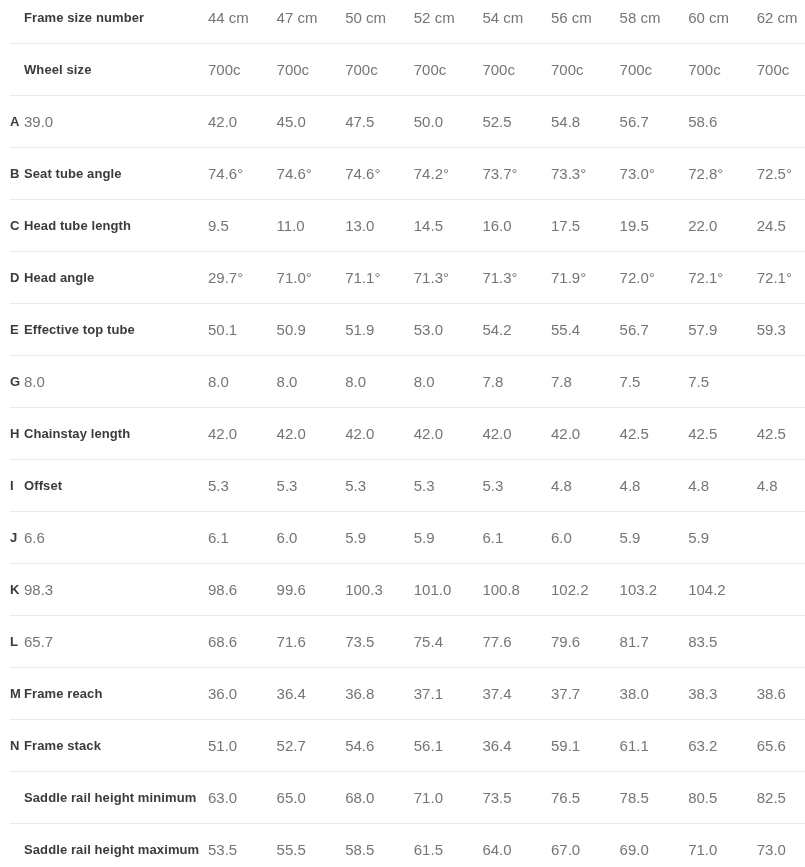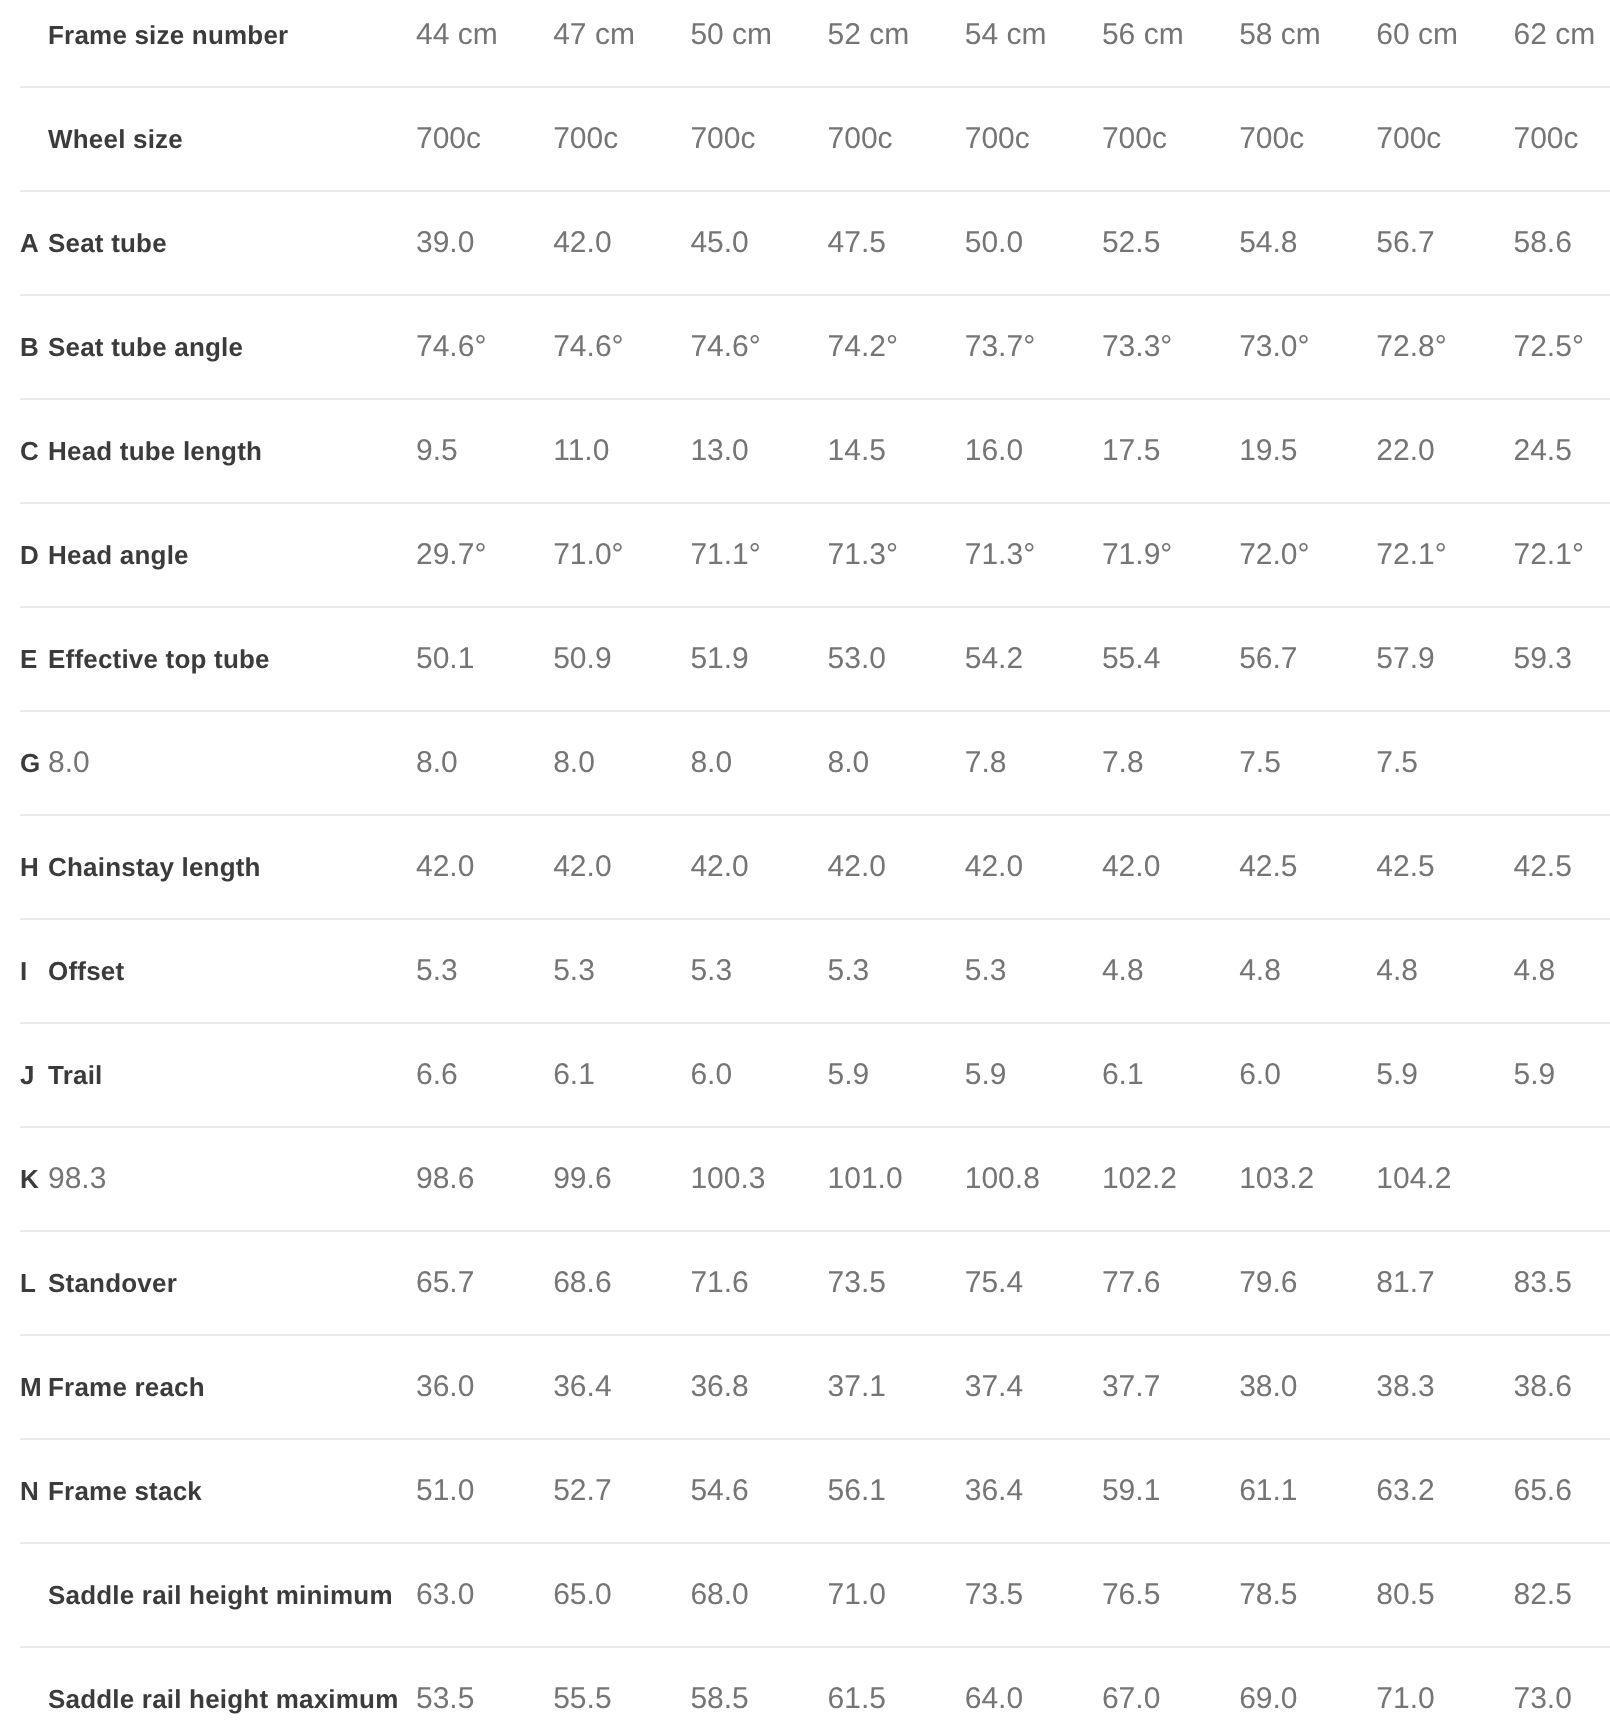--- a/index.html
+++ b/index.html
@@ -78,21 +78,20 @@
         <span class="value">700c</span>
         <span class="value">700c</span>
         <span class="value">700c</span>
         <span class="value">700c</span>
         <span class="value">700c</span>
         <span class="value">700c</span>
         <span class="value">700c</span>
       </div>
       <div class="row">
         <span class="letter">A</span>
-        <span class="label">Seat tube</span>
         <span class="value">39.0</span>
         <span class="value">42.0</span>
         <span class="value">45.0</span>
         <span class="value">47.5</span>
         <span class="value">50.0</span>
         <span class="value">52.5</span>
         <span class="value">54.8</span>
         <span class="value">56.7</span>
         <span class="value">58.6</span>
       </div>
@@ -181,21 +180,20 @@
         <span class="value">5.3</span>
         <span class="value">5.3</span>
         <span class="value">5.3</span>
         <span class="value">4.8</span>
         <span class="value">4.8</span>
         <span class="value">4.8</span>
         <span class="value">4.8</span>
       </div>
       <div class="row">
         <span class="letter">J</span>
-        <span class="label">Trail</span>
         <span class="value">6.6</span>
         <span class="value">6.1</span>
         <span class="value">6.0</span>
         <span class="value">5.9</span>
         <span class="value">5.9</span>
         <span class="value">6.1</span>
         <span class="value">6.0</span>
         <span class="value">5.9</span>
         <span class="value">5.9</span>
       </div>
@@ -206,21 +204,20 @@
         <span class="value">99.6</span>
         <span class="value">100.3</span>
         <span class="value">101.0</span>
         <span class="value">100.8</span>
         <span class="value">102.2</span>
         <span class="value">103.2</span>
         <span class="value">104.2</span>
       </div>
       <div class="row">
         <span class="letter">L</span>
-        <span class="label">Standover</span>
         <span class="value">65.7</span>
         <span class="value">68.6</span>
         <span class="value">71.6</span>
         <span class="value">73.5</span>
         <span class="value">75.4</span>
         <span class="value">77.6</span>
         <span class="value">79.6</span>
         <span class="value">81.7</span>
         <span class="value">83.5</span>
       </div>

